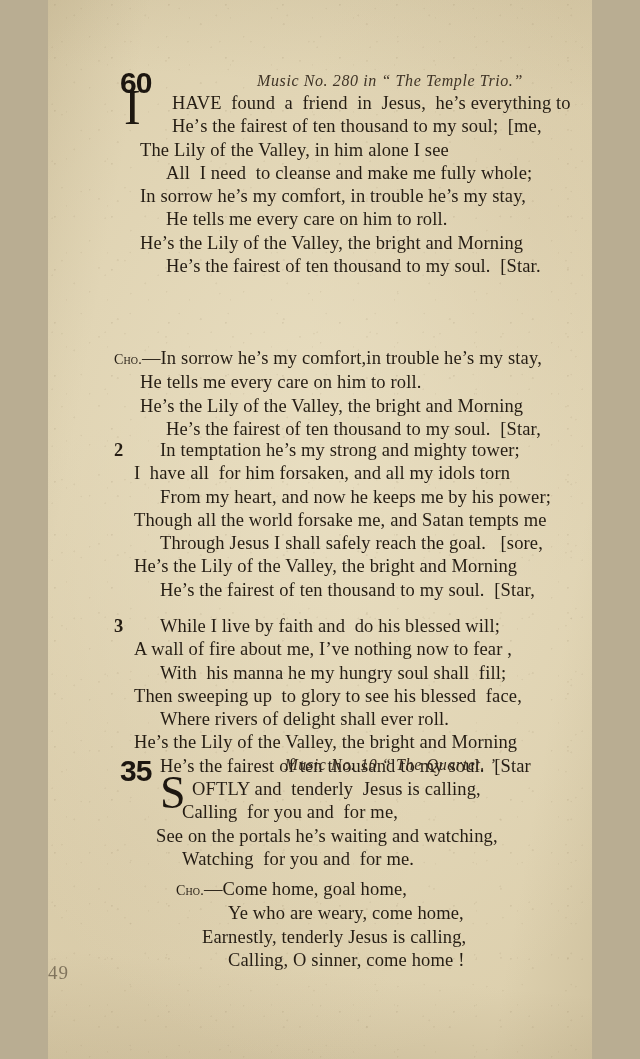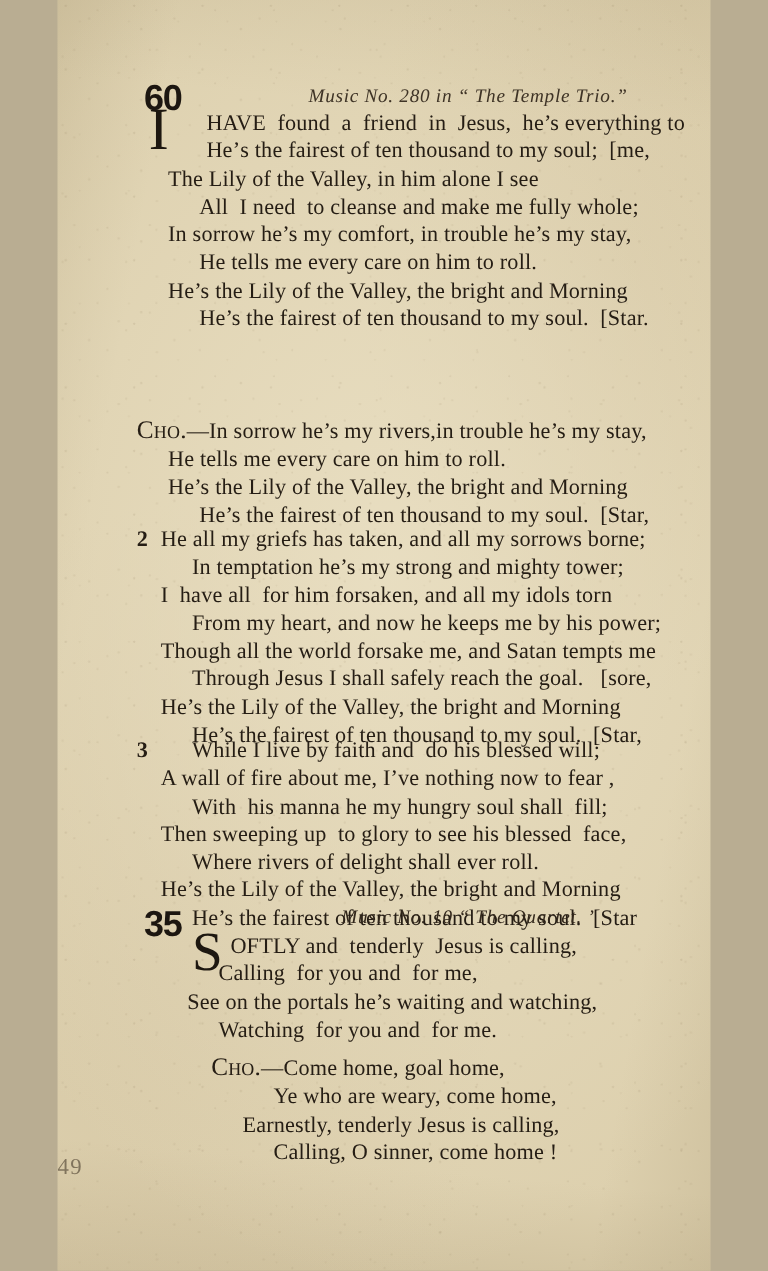--- a/index.html
+++ b/index.html
@@ -108,21 +108,21 @@
   }
   .vnum {
     position: absolute;
     left: -20px;
     top: 0;
     font-weight: bold;
     font-size: 18.5px;
   }
   .cho-label {
     font-variant: small-caps;
-    font-size: 21px;
+    font-size: 14px;
   }
   .faded { opacity: 0.78; }
 
   
   #h60-v1      { top: 30px;  left: 92px; }
   #h60-v1 .line:nth-child(1),
   #h60-v1 .line:nth-child(2) { padding-left: 32px; }
   #h60-cho     { top: 285px; left: 66px; }
   #h60-v2      { top: 377px; left: 86px; }
   #h60-v3      { top: 553px; left: 86px; }
@@ -169,28 +169,28 @@
         <div class="line ind0">Hе’s the fairest of ten thousand to my soul;  [me,</div>
         <div class="line ind0">The Lily of the Valley, in him alone I see</div>
         <div class="line ind1">All  I need  to cleanse and make me fully whole;</div>
         <div class="line ind0">In sorrow he’s my comfort, in trouble he’s my stay,</div>
         <div class="line ind1">He tells me every care on him to roll.</div>
         <div class="line ind0">He’s the Lily of the Valley, the bright and Morning</div>
         <div class="line ind1">He’s the fairest of ten thousand to my soul.  [Star.</div>
       </div>
 
       <div class="stanza" id="h60-cho">
-        <div class="line ind0"><span class="cho-label">Cho.</span><span>—</span><span>In sorrow he’s my rivers,in trouble he’s my stay,</span></div>
+        <div class="line ind0"><span class="cho-label">Cho.</span><span>—</span><span>In sorrow he’s my comfort,in trouble he’s my stay,</span></div>
         <div class="line ind1">He tells me every care on him to roll.</div>
         <div class="line ind1">He’s the Lily of the Valley, the bright and Morning</div>
         <div class="line ind2">He’s the fairest of ten thousand to my soul.  [Star,</div>
       </div>
 
       <div class="stanza" id="h60-v2">
-        <div class="line ind0"><span class="vnum">2</span><span>He all my griefs has taken, and all my sorrows borne;</span></div>
+        <div class="line ind0"><span class="vnum">2</span></div>
         <div class="line ind1">In temptation he’s my strong and mighty tower;</div>
         <div class="line ind0">I  have all  for him forsaken, and all my idols torn</div>
         <div class="line ind1">From my heart, and now he keeps me by his power;</div>
         <div class="line ind0">Though all the world forsake me, and Satan tempts me</div>
         <div class="line ind1">Through Jesus I shall safely reach the goal.   [sore,</div>
         <div class="line ind0">He’s the Lily of the Valley, the bright and Morning</div>
         <div class="line ind1">He’s the fairest of ten thousand to my soul.  [Star,</div>
       </div>
 
       <div class="stanza" id="h60-v3">

